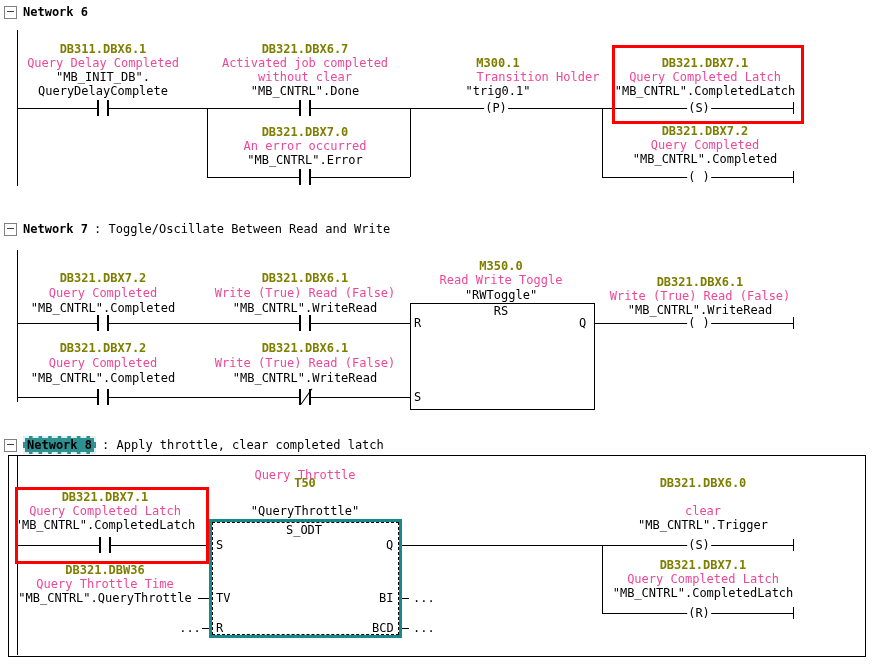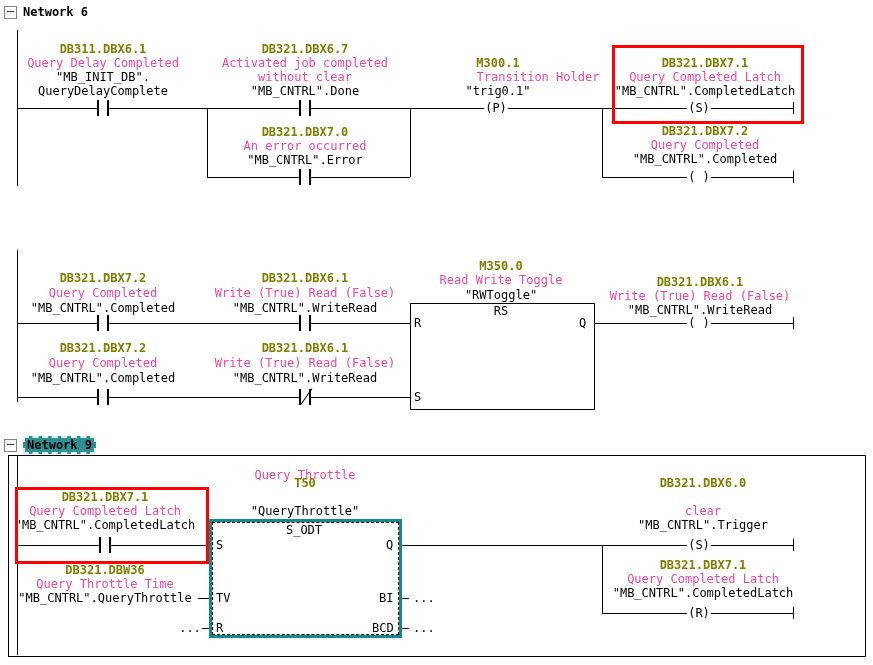--- a/index.html
+++ b/index.html
@@ -77,20 +77,25 @@
   <span class="txt cmt" style="left:705px;top:70px;">Query Completed Latch</span>
   <span class="txt" style="left:705px;top:84px;">"MB_CNTRL".CompletedLatch</span>
   <span class="coil" style="left:699px;top:108px;">(S)</span>
   <div class="redbox" style="left:612px;top:45px;width:186px;height:73px;"></div>
 
   <span class="txt addr" style="left:705px;top:124px;">DB321.DBX7.2</span>
   <span class="txt cmt" style="left:705px;top:138px;">Query Completed</span>
   <span class="txt" style="left:705px;top:152px;">"MB_CNTRL".Completed</span>
   <span class="coil" style="left:699px;top:177px;">( )</span>
 
+  <div class="hdr" style="left:4px;top:222px;">
+    <span class="nbox"></span>
+    <span class="nlabel">Network 7</span>
+    <span>: Toggle/Oscillate Between Read and Write</span>
+  </div>
 
   <div class="v" style="left:17px;top:250px;height:152px;"></div>
   <div class="h" style="left:17px;top:323px;width:393px;"></div>
   <div class="h" style="left:17px;top:397px;width:393px;"></div>
   <div class="h" style="left:593px;top:323px;width:200px;"></div>
   <div class="term" style="left:793px;top:317px;"></div>
 
   <span class="txt addr" style="left:103px;top:271px;">DB321.DBX7.2</span>
   <span class="txt cmt" style="left:103px;top:286px;">Query Completed</span>
   <span class="txt" style="left:103px;top:301px;">"MB_CNTRL".Completed</span>
@@ -120,21 +125,22 @@
   <span class="txt tl" style="left:414px;top:390px;">S</span>
   <span class="txt tl" style="left:579px;top:316px;">Q</span>
 
   <span class="txt addr" style="left:700px;top:275px;">DB321.DBX6.1</span>
   <span class="txt cmt" style="left:700px;top:289px;">Write (True) Read (False)</span>
   <span class="txt" style="left:700px;top:303px;">"MB_CNTRL".WriteRead</span>
   <span class="coil" style="left:699px;top:323px;">( )</span>
 
   <div class="hdr" style="left:4px;top:436px;">
     <span class="nbox"></span>
-    <span class="nlabel sel">Network 9</span>
+    <span class="nlabel sel">Network 8</span>
+    <span>: Apply throttle, clear completed latch</span>
   </div>
 
   <div class="frame" style="left:8px;top:455px;width:856px;height:200px;"></div>
   <div class="v" style="left:17px;top:455px;height:200px;"></div>
   <div class="h" style="left:17px;top:545px;width:195px;"></div>
 
   <span class="txt addr" style="left:105px;top:490px;">DB321.DBX7.1</span>
   <span class="txt cmt" style="left:105px;top:504px;">Query Completed Latch</span>
   <span class="txt" style="left:105px;top:518px;">"MB_CNTRL".CompletedLatch</span>
   <div class="ct" style="left:105px;top:545px;"></div>

